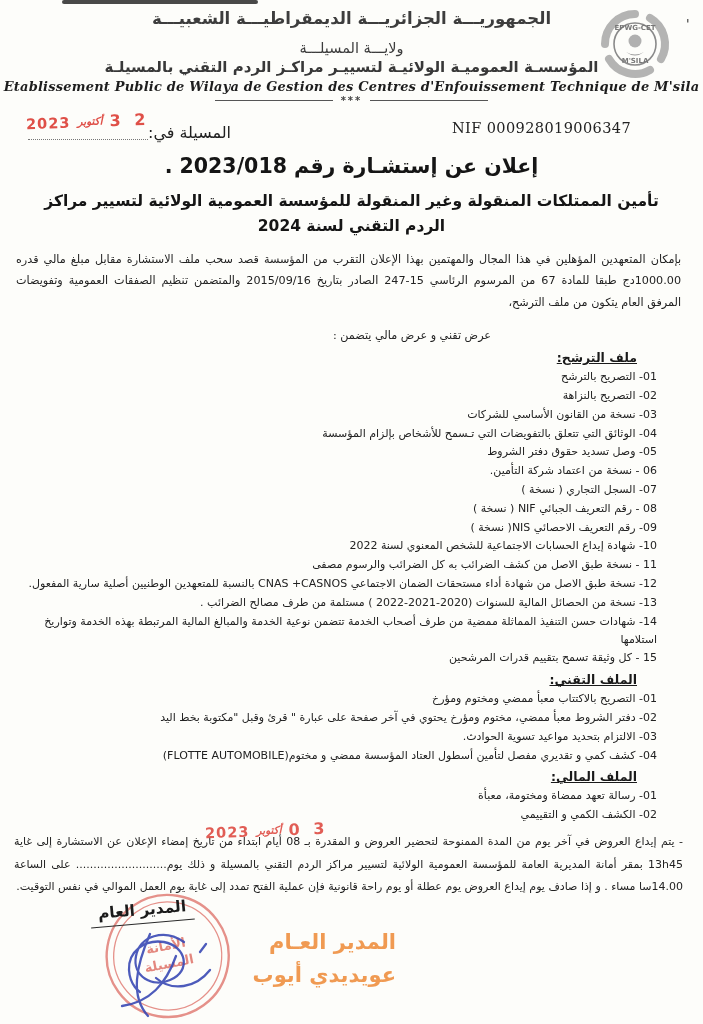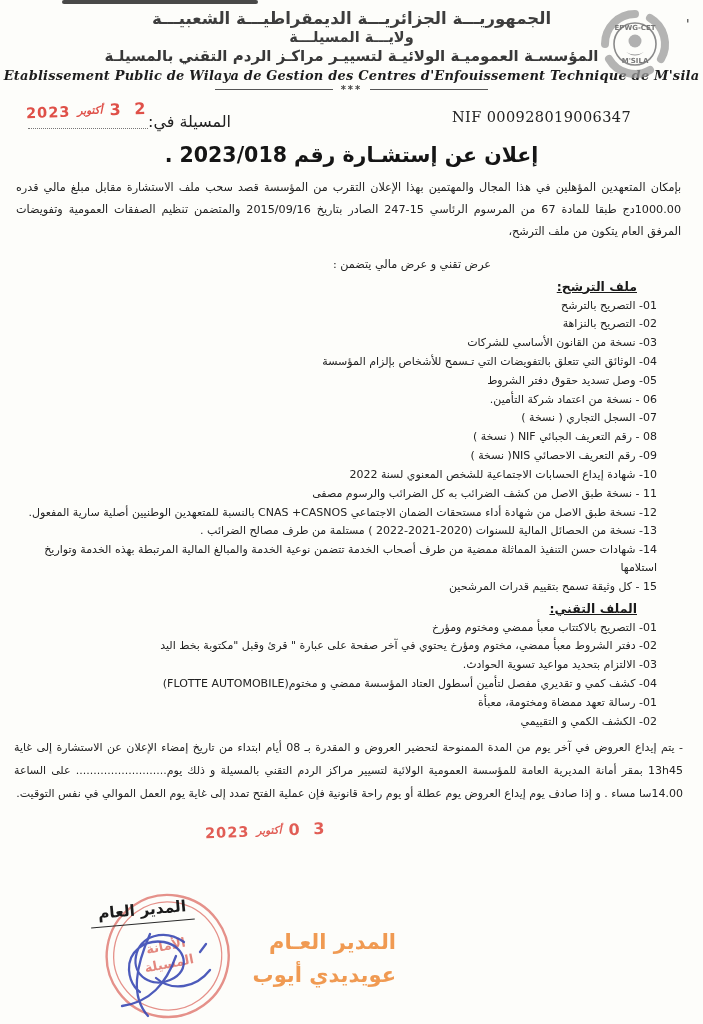--- a/index.html
+++ b/index.html
@@ -8,21 +8,21 @@
     background:#fdfdfa;overflow:hidden;color:#1f1f1f;
     font-family:"DejaVu Sans",sans-serif;direction:rtl;
   }
   
   .smudge{position:absolute;top:0;left:62px;width:196px;height:4px;background:#1c1c1c;opacity:.8;border-radius:2px;}
   .tick{position:absolute;top:16px;left:686px;font-size:13px;color:#333;}
   
   .logo{position:absolute;top:8px;left:580px;width:110px;height:72px;}
   .header{text-align:center;padding-top:9px;}
   .rep1{font-size:16.5px;font-weight:bold;color:#3d3d3d;letter-spacing:.5px;}
-  .rep2{font-size:14.5px;font-weight:bold;color:#3d3d3d;margin-top:1px;}
+  .rep2{font-size:14.5px;font-weight:normal;color:#3d3d3d;margin-top:12px;}
   .org-ar{font-size:15px;font-weight:bold;color:#383838;margin-top:2px;}
   .org-fr{direction:ltr;font-family:"DejaVu Serif",serif;font-style:italic;font-weight:bold;
           font-size:13px;color:#1d1d1d;margin-top:3px;letter-spacing:.2px;}
   .divider{direction:ltr;margin-top:1px;font-size:10px;color:#444;display:flex;align-items:center;justify-content:center;gap:8px;}
   .divider .hline{display:inline-block;width:118px;border-top:1.3px solid #555;height:0;}
   .divider .stars{letter-spacing:2px;font-weight:bold;}
   
   .meta-row{position:relative;height:36px;margin-top:3px;}
   .date-stamp{color:#df5048;font-weight:bold;display:flex;direction:rtl;align-items:baseline;gap:7px;white-space:nowrap;}
   .date-stamp .day{font-size:16px;letter-spacing:4px;}
@@ -101,20 +101,21 @@
       <span class="day">2 3</span>
       <span class="month">أكتوبر</span>
       <span class="year">2023</span>
     </div>
     <div class="place-label">المسيلة في:</div>
     <div class="place-line"></div>
     <div class="nif">NIF 000928019006347</div>
   </div>
 
   <div class="title">إعلان عن إستشـارة رقم  2023/018 .</div>
+  <div class="subtitle">تأمين الممتلكات المنقولة وغير المنقولة للمؤسسة العمومية الولائية لتسيير مراكز الردم التقني لسنة 2024</div>
 
   <p class="intro">بإمكان المتعهدين المؤهلين في هذا المجال والمهتمين بهذا الإعلان التقرب من المؤسسة قصد سحب ملف الاستشارة مقابل مبلغ مالي قدره 1000.00دج طبقا للمادة 67 من المرسوم الرئاسي 15-247 الصادر بتاريخ 2015/09/16 والمتضمن تنظيم الصفقات العمومية وتفويضات المرفق العام يتكون من ملف الترشح،</p>
   <div class="intro-tail">عرض تقني و عرض مالي يتضمن :</div>
 
   <div class="section-h">ملف الترشح:</div>
   <div class="items">
     <div class="item">01- التصريح بالترشح</div>
     <div class="item">02- التصريح بالنزاهة</div>
     <div class="item">03- نسخة من القانون الأساسي للشركات</div>
     <div class="item">04- الوثائق التي تتعلق بالتفويضات التي تـسمح للأشخاص بإلزام المؤسسة</div>
@@ -132,20 +133,21 @@
   </div>
 
   <div class="section-h">الملف التقني:</div>
   <div class="items">
     <div class="item">01- التصريح  بالاكتتاب معبأ  ممضي ومختوم ومؤرخ</div>
     <div class="item">02- دفتر الشروط معبأ ممضي، مختوم ومؤرخ يحتوي في آخر صفحة على عبارة " قرئ وقبل "مكتوبة بخط اليد</div>
     <div class="item">03- الالتزام بتحديد مواعيد تسوية الحوادث.</div>
     <div class="item">04- كشف كمي و تقديري مفصل لتأمين أسطول العتاد المؤسسة  ممضي و مختوم(FLOTTE AUTOMOBILE)</div>
   </div>
 
+  <div class="section-h">الملف المالي:</div>
   <div class="items">
     <div class="item">01- رسالة تعهد ممضاة ومختومة، معبأة</div>
     <div class="item">02- الكشف الكمي و التقييمي</div>
   </div>
 
   <div class="closing">
     <p class="bullet">- يتم إيداع العروض في آخر يوم من المدة الممنوحة لتحضير العروض و المقدرة بـ 08 أيام ابتداء من تاريخ إمضاء الإعلان عن الاستشارة إلى غاية 13h45 بمقر أمانة المديرية العامة للمؤسسة العمومية الولائية لتسيير مراكز الردم التقني بالمسيلة و ذلك يوم.......................... على الساعة 14.00سا مساء . و إذا صادف يوم إيداع العروض يوم عطلة أو يوم راحة قانونية فإن عملية الفتح تمدد إلى غاية يوم العمل الموالي في نفس التوقيت.</p>
   </div>
 
   <div class="date-stamp stamp2">

